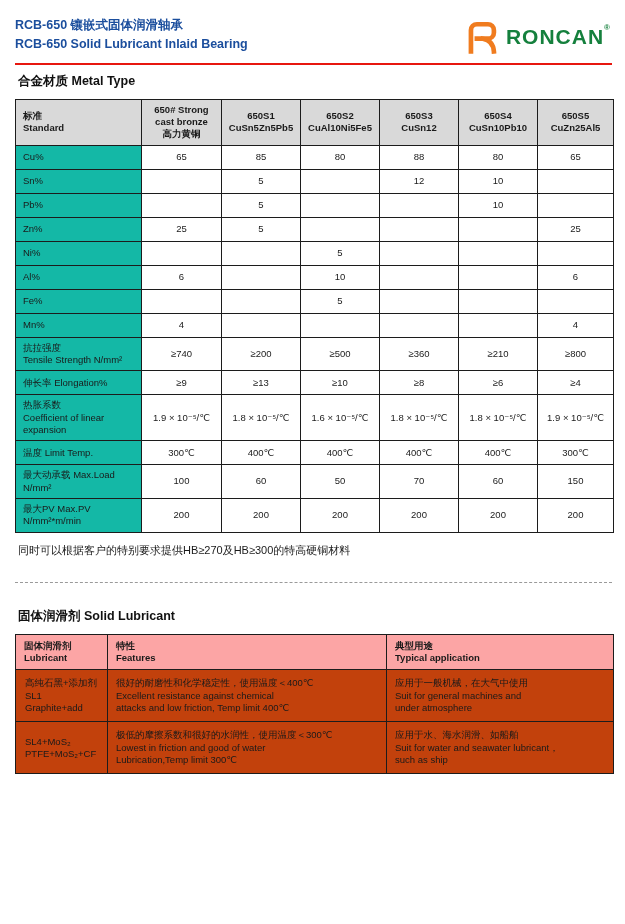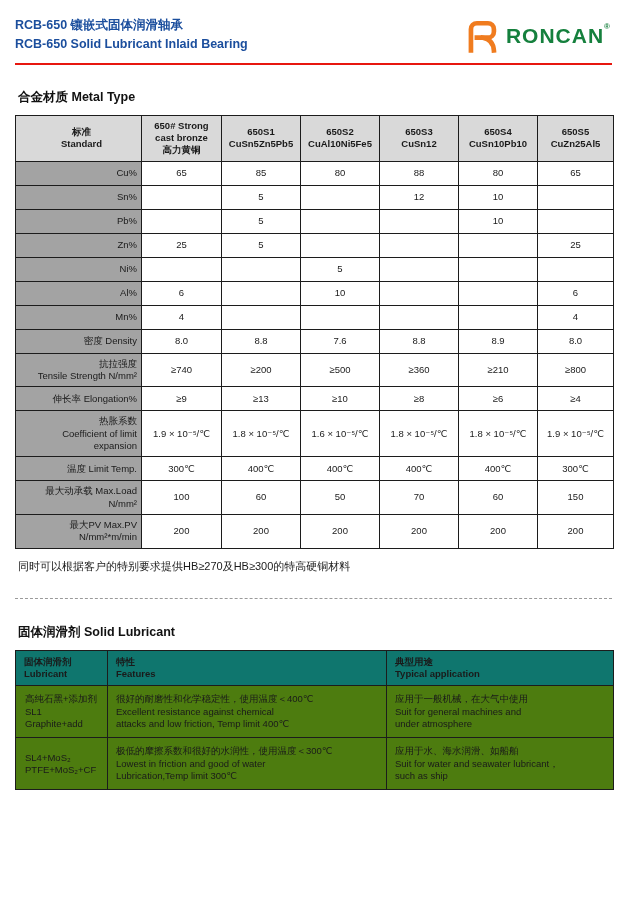--- a/index.html
+++ b/index.html
@@ -6,43 +6,43 @@
   body{
     width:625px;height:924px;
     background:#ffffff;
     font-family:"Liberation Sans","DejaVu Sans",sans-serif;
     color:#1a1a1a;
     -webkit-font-smoothing:antialiased;
   }
   .page{padding:14px 12px 0 15px;box-sizing:border-box;}
 
   
-  .hdr{display:flex;justify-content:space-between;align-items:center;}
+  .hdr{display:flex;justify-content:space-between;align-items:flex-end;}
   .titles{font-size:12.5px;font-weight:bold;color:#1b4e9d;line-height:1.5;padding-top:2px;}
   .logo{display:flex;align-items:center;margin-right:2px;padding-top:4px;}
   .logo svg{display:block;}
   .brand{font-size:21px;font-weight:bold;color:#15803d;letter-spacing:1px;margin-left:5px;line-height:1;}
   .brand sup{font-size:8px;font-weight:bold;vertical-align:top;position:relative;top:-2px;}
   .redline{height:2px;background:#e7170f;margin-top:9px;width:597px;}
 
   
-  .sec-title{font-size:12.5px;font-weight:bold;color:#111;margin:24px 0 9px 3px;}
+  .sec-title{font-size:12.5px;font-weight:bold;color:#111;margin:8px 0 9px 3px;}
 
   
   table{border-collapse:collapse;table-layout:fixed;width:598px;}
   th,td{border:1px solid #1c1c1c;font-size:9.5px;line-height:1.3;
         white-space:pre-line;vertical-align:middle;box-sizing:border-box;}
   th{background:#d9d9d9;font-weight:bold;text-align:center;padding:4px 1px;height:46px;}
-  th.lbl{ text-align:center;padding-left:7px;}
-  td.lbl{background:#a3a3a3;text-align:right;padding:4px 4px 4px 7px;}
+  th.lbl{ text-align:left;padding-left:7px;}
+  td.lbl{background:#14b8a6;text-align:left;padding:4px 4px 4px 7px;}
   td.val{text-align:center;padding:4px 1px;height:24px;}
 
   
-  .lub th{background:#0f766e;text-align:left;padding:5px 8px;height:32px;}
-  .lub td{background:#4d7c0f;text-align:left;padding:6px 8px;height:52px;vertical-align:middle;}
+  .lub th{background:#fca5a5;text-align:left;padding:5px 8px;height:32px;}
+  .lub td{background:#c2410c;text-align:left;padding:6px 8px;height:52px;vertical-align:middle;}
   .lub td.first{padding-left:9px;}
 
   .note{font-size:11px;line-height:1.55;margin:9px 0 0 3px;color:#1a1a1a;}
   .dashline{border:none;border-top:1px dashed #9a9a9a;margin:23px 0 0 0;width:597px;}
 </style>
 </head>
 <body>
 
 <div class="page">
 
@@ -144,36 +144,36 @@
         <tr>
           <td class="lbl">Al%</td>
           <td class="val">6</td>
           <td class="val"></td>
           <td class="val">10</td>
           <td class="val"></td>
           <td class="val"></td>
           <td class="val">6</td>
         </tr>
         <tr>
+          <td class="lbl">Fe%</td>
+          <td class="val"></td>
+          <td class="val"></td>
+          <td class="val">5</td>
+          <td class="val"></td>
+          <td class="val"></td>
+          <td class="val"></td>
+        </tr>
+        <tr>
           <td class="lbl">Mn%</td>
           <td class="val">4</td>
           <td class="val"></td>
           <td class="val"></td>
           <td class="val"></td>
           <td class="val"></td>
           <td class="val">4</td>
-        </tr>
-        <tr>
-          <td class="lbl">密度 Density</td>
-          <td class="val">8.0</td>
-          <td class="val">8.8</td>
-          <td class="val">7.6</td>
-          <td class="val">8.8</td>
-          <td class="val">8.9</td>
-          <td class="val">8.0</td>
         </tr>
         <tr>
           <td class="lbl">抗拉强度
 Tensile Strength N/mm²</td>
           <td class="val">≥740</td>
           <td class="val">≥200</td>
           <td class="val">≥500</td>
           <td class="val">≥360</td>
           <td class="val">≥210</td>
           <td class="val">≥800</td>
@@ -182,21 +182,21 @@
           <td class="lbl">伸长率 Elongation%</td>
           <td class="val">≥9</td>
           <td class="val">≥13</td>
           <td class="val">≥10</td>
           <td class="val">≥8</td>
           <td class="val">≥6</td>
           <td class="val">≥4</td>
         </tr>
         <tr>
           <td class="lbl">热胀系数
-Coefficient of limit expansion</td>
+Coefficient of linear expansion</td>
           <td class="val">1.9 × 10⁻⁵/℃</td>
           <td class="val">1.8 × 10⁻⁵/℃</td>
           <td class="val">1.6 × 10⁻⁵/℃</td>
           <td class="val">1.8 × 10⁻⁵/℃</td>
           <td class="val">1.8 × 10⁻⁵/℃</td>
           <td class="val">1.9 × 10⁻⁵/℃</td>
         </tr>
         <tr>
           <td class="lbl">温度 Limit Temp.</td>
           <td class="val">300℃</td>

